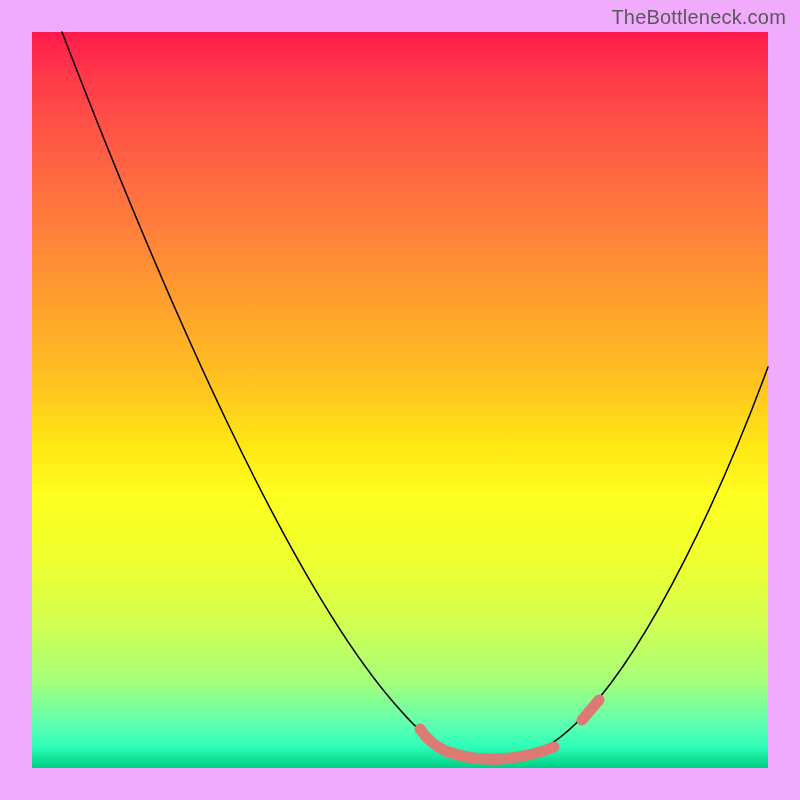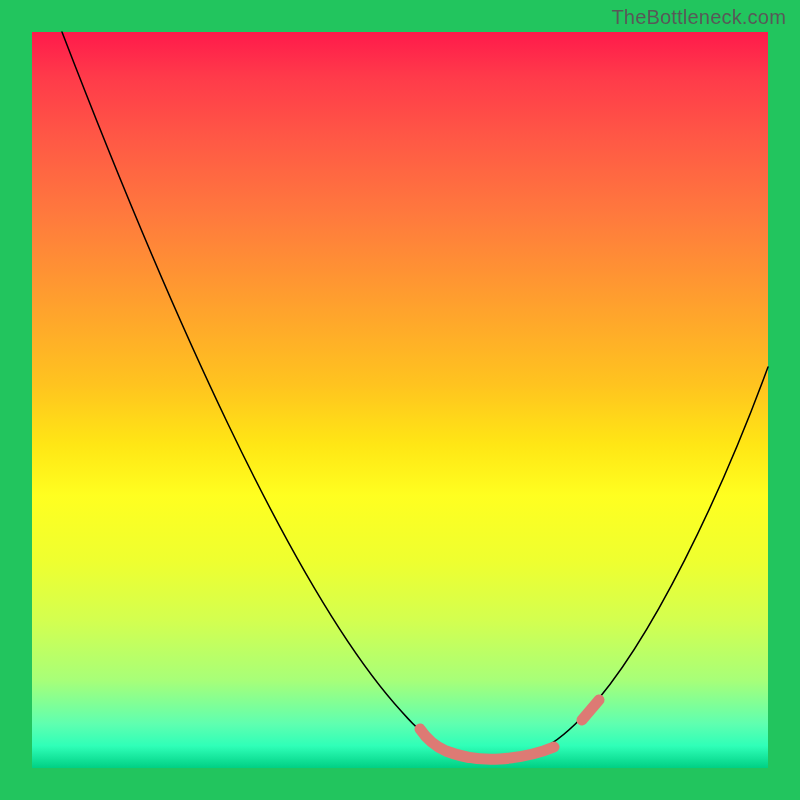--- a/index.html
+++ b/index.html
@@ -8,21 +8,21 @@
     width: 800px;
     height: 800px;
     background: #000;
     overflow: hidden;
     font-family: Arial, Helvetica, sans-serif;
   }
   .frame {
     position: relative;
     width: 800px;
     height: 800px;
-    background: #22c55e;
+    background: #f0abfc;
   }
   .plot-area {
     position: absolute;
     left: 32px;
     top: 32px;
     width: 736px;
     height: 736px;
     
     background: linear-gradient(to bottom,
       #ff1a4b 0%,

